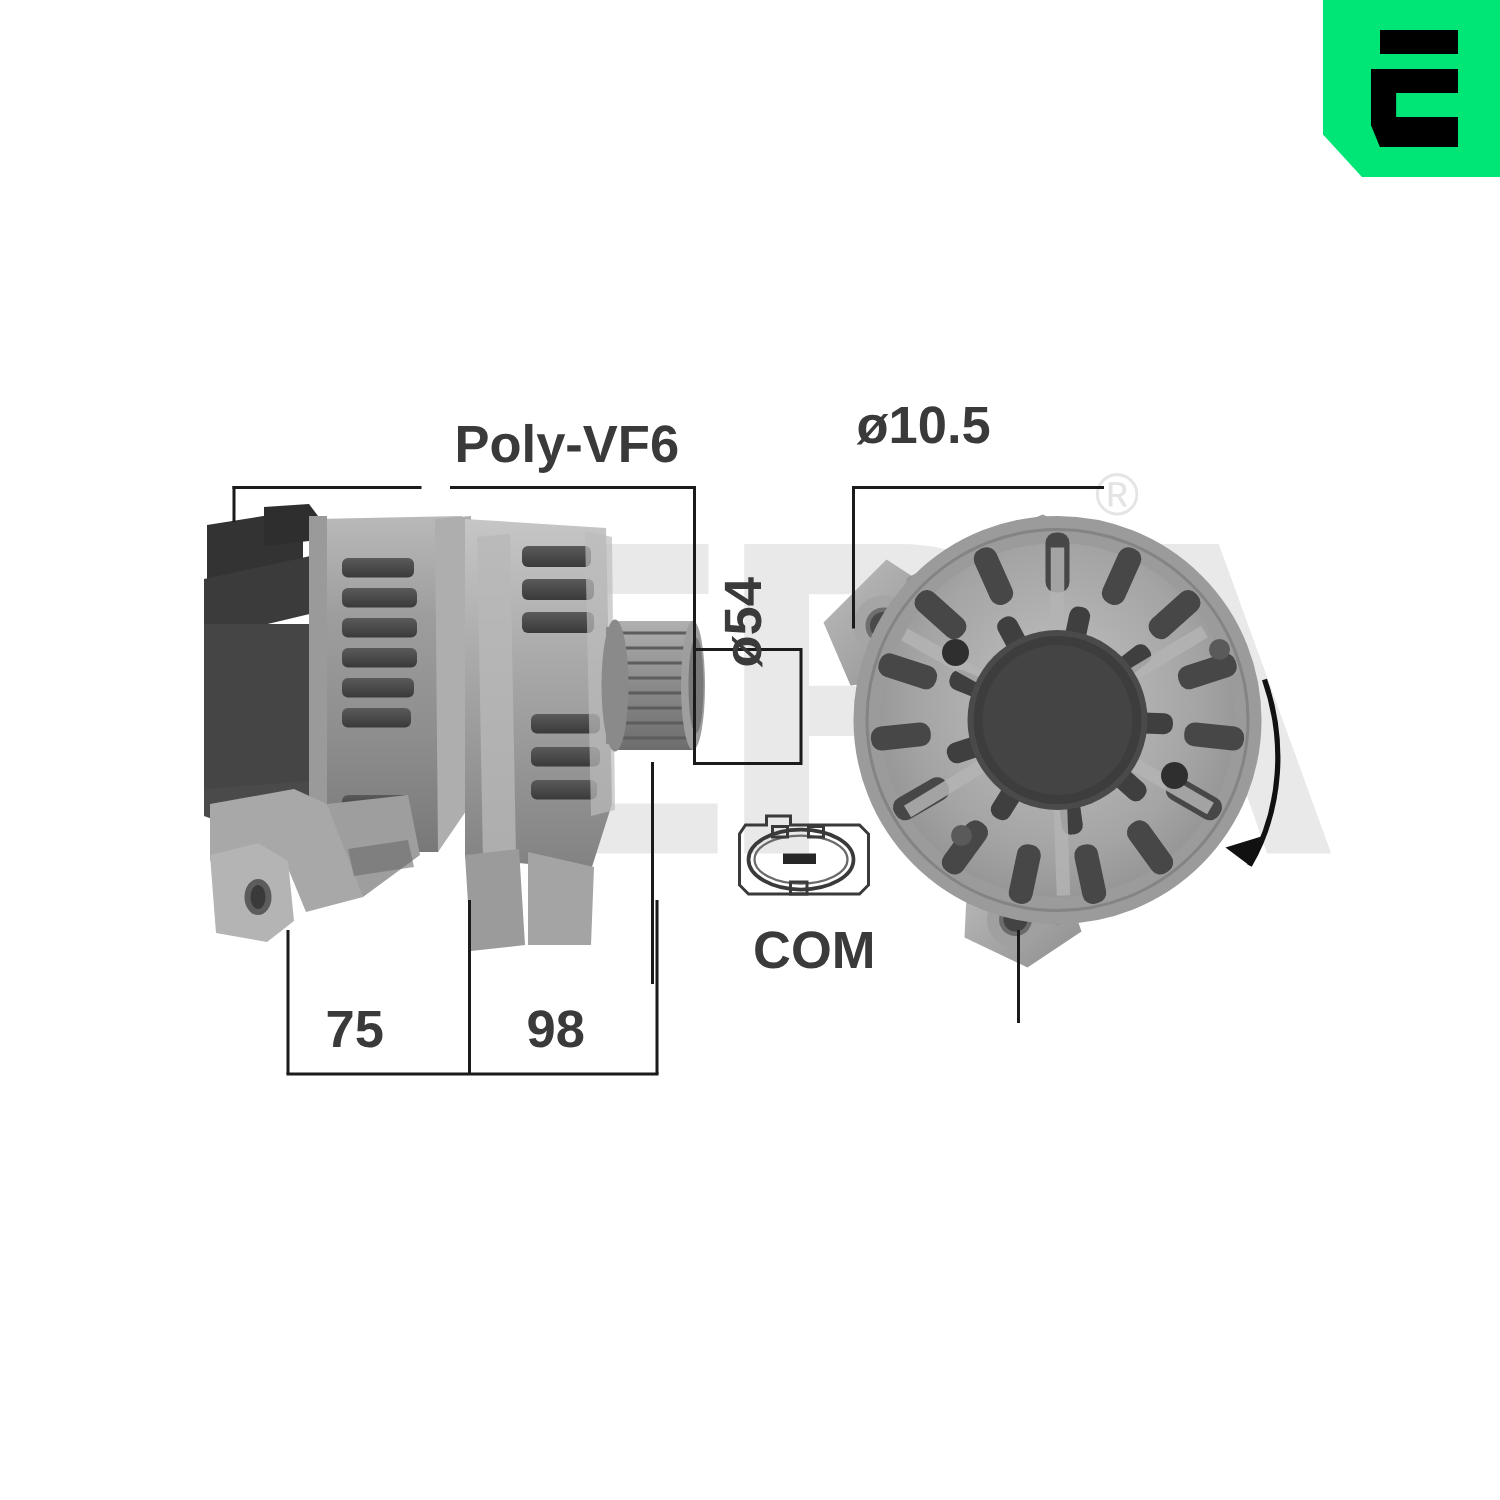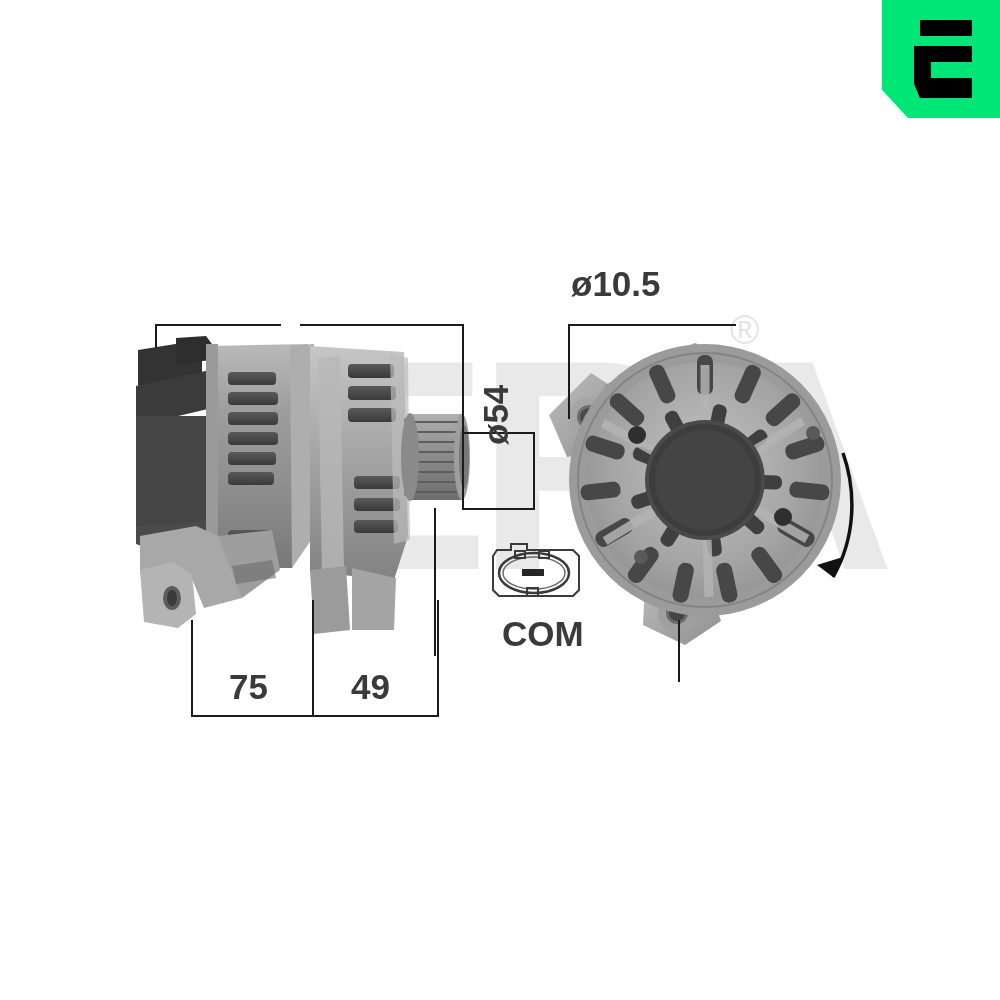--- a/index.html
+++ b/index.html
@@ -389,25 +389,26 @@
   <div class="line-v" style="left:568px; top:324px; height:95px;"></div>
 
   <div class="line-v" style="left:678px; top:620px; height:62px;"></div>
 
   <div class="line-h" style="left:191px; top:715px; width:248px;"></div>
   <div class="line-v" style="left:191px; top:620px; height:96px;"></div>
   <div class="line-v" style="left:312px; top:600px; height:116px;"></div>
   <div class="line-v" style="left:437px; top:600px; height:116px;"></div>
 
 
+  <div class="label lbl-lg" style="left:303px; top:277px;">Poly-VF6</div>
 
   <div class="label lbl-lg" style="left:571px; top:264px;">ø10.5</div>
 
   <div class="label lbl-lg" style="left:476px; top:445px; transform: rotate(-90deg); transform-origin: left top;">ø54</div>
 
   <div class="label lbl-lg" style="left:502px; top:614px;">COM</div>
 
-  <div class="label lbl-lg" style="left:229px; top:667px;">75</div>
-
-  <div class="label lbl-lg" style="left:351px; top:667px;">49</div>
+  <div class="label lbl-lg" style="left:217px; top:667px;">75</div>
+
+  <div class="label lbl-lg" style="left:351px; top:667px;">98</div>
 
 
 </div>
 
 </body></html>

